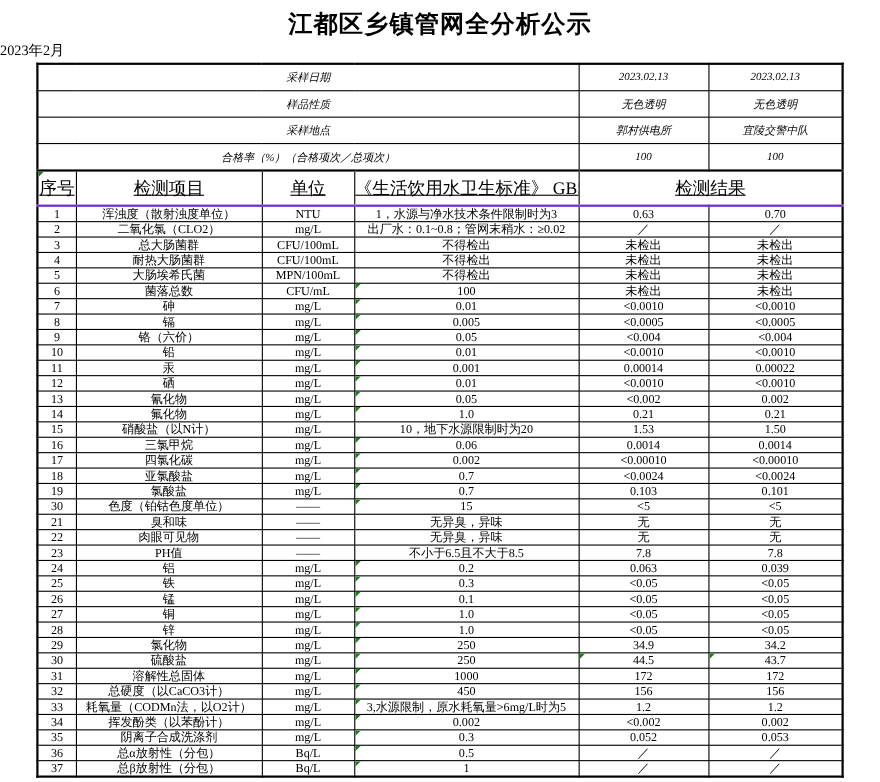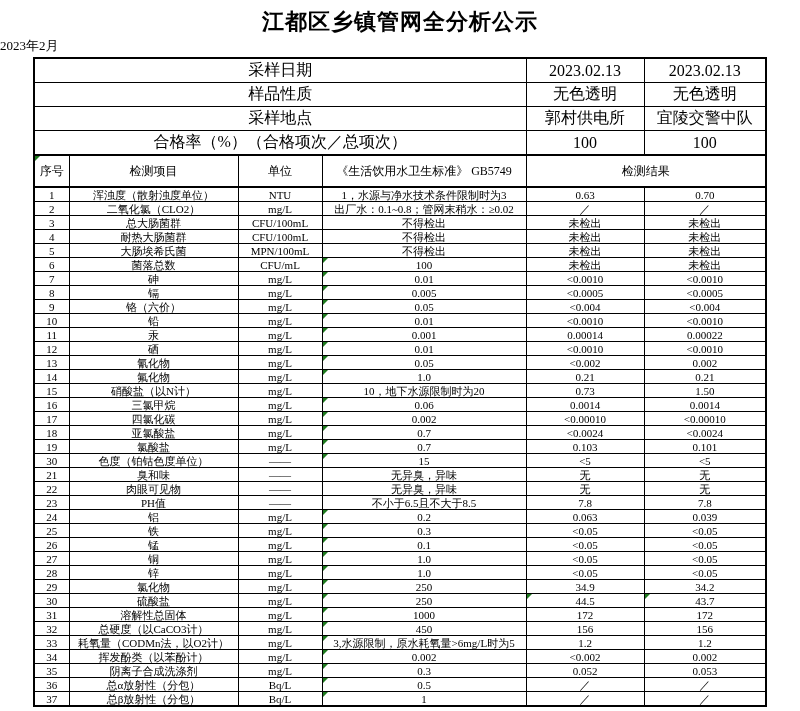--- a/index.html
+++ b/index.html
@@ -15,22 +15,22 @@
     position:absolute;top:37px;left:0;width:100%;text-align:left;font-size:13px;
   }
   table.main{
     position:absolute;left:33px;top:57px;width:732px;
     border-collapse:collapse;table-layout:fixed;border:2px solid #000;
   }
   table.main td{
     border:1px solid #000;padding:0;text-align:center;vertical-align:middle;
     overflow:hidden;white-space:nowrap;
   }
-  tr.info-row td{height:23px;font-size:16px;}
-  tr.head-row td{height:30px;font-size:12px;border-top:2px solid #000;border-bottom:2px solid #000000;}
+  tr.info-row td{height:23px;font-size:10px;font-style:italic;}
+  tr.head-row td{height:30px;font-size:16px;border-top:2px solid #000;border-bottom:2px solid #6d28d9;text-decoration:underline;}
   tbody.data td{height:13px;font-size:11px;line-height:12px;}
   td.c-item{text-align:left;padding-left:3px;}
   td.rel{position:relative;}
   .tri{
     position:absolute;left:0;top:0;width:0;height:0;
     border-top:5px solid #1e7a1e;border-right:5px solid transparent;
   }
   .txt{display:inline;}
 </style>
 </head>
@@ -189,21 +189,21 @@
     <td><span class="txt">mg/L</span></td>
     <td class="rel"><span class="tri tri-ts"></span><span class="txt">1.0</span></td>
     <td class="rel"><span class="txt">0.21</span></td>
     <td class="rel"><span class="txt">0.21</span></td>
   </tr>
         <tr>
     <td><span class="txt">15</span></td>
     <td class="c-item"><span class="txt">硝酸盐（以N计）</span></td>
     <td><span class="txt">mg/L</span></td>
     <td class="rel"><span class="txt">10，地下水源限制时为20</span></td>
-    <td class="rel"><span class="txt">0.73</span></td>
+    <td class="rel"><span class="txt">1.53</span></td>
     <td class="rel"><span class="txt">1.50</span></td>
   </tr>
         <tr>
     <td><span class="txt">16</span></td>
     <td class="c-item"><span class="txt">三氯甲烷</span></td>
     <td><span class="txt">mg/L</span></td>
     <td class="rel"><span class="tri tri-ts"></span><span class="txt">0.06</span></td>
     <td class="rel"><span class="txt">0.0014</span></td>
     <td class="rel"><span class="txt">0.0014</span></td>
   </tr>

